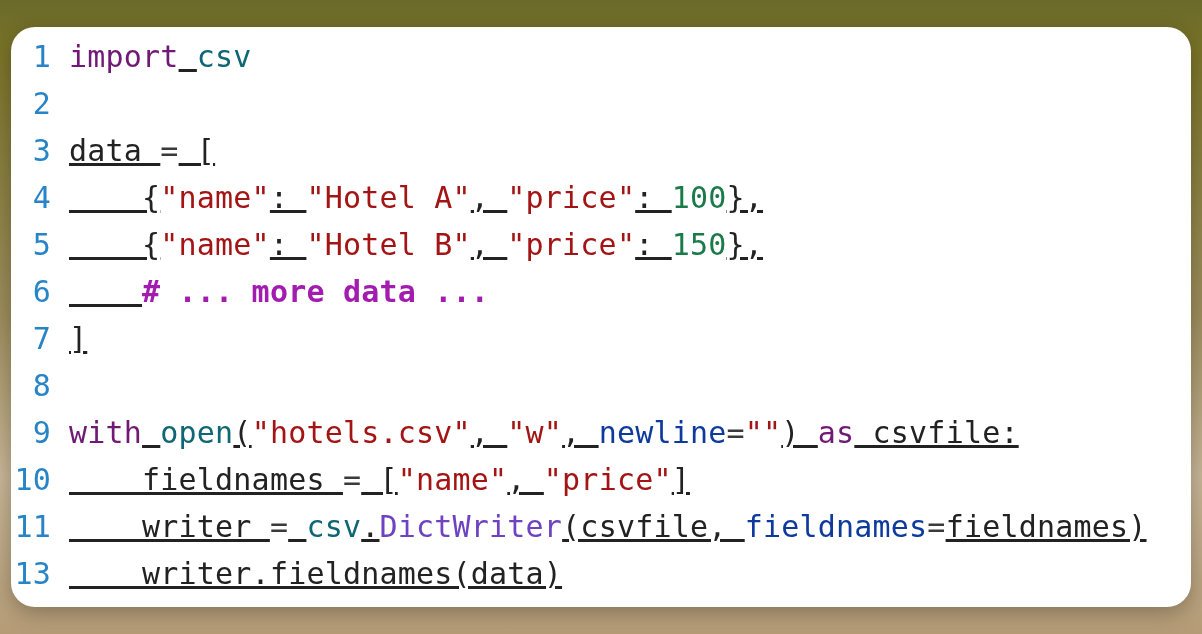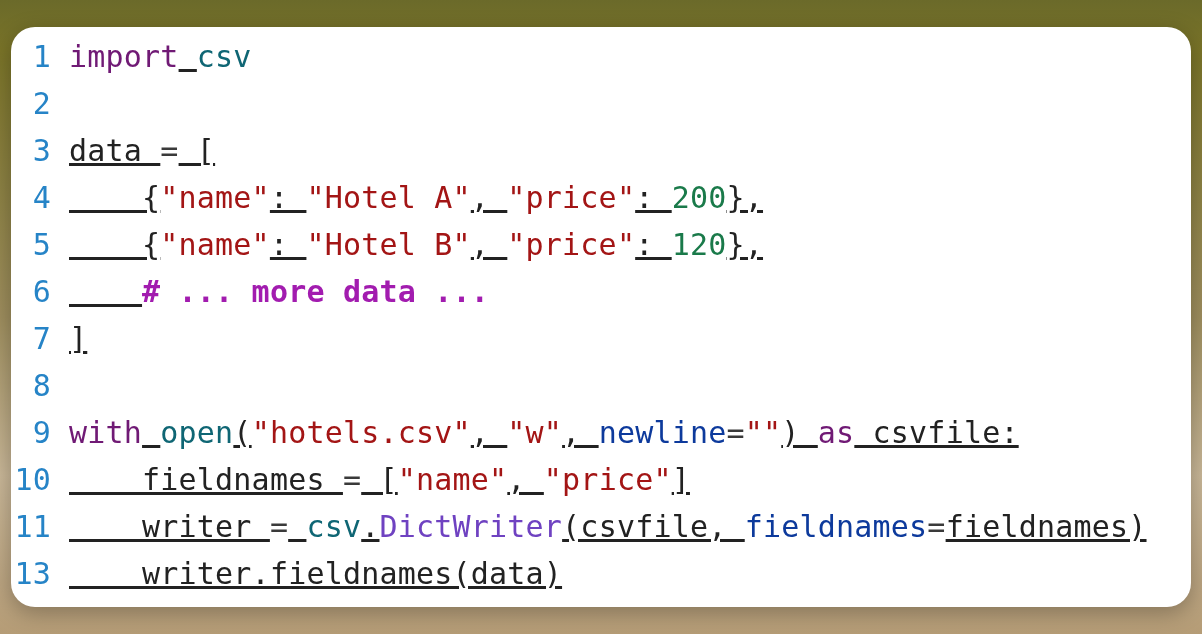--- a/index.html
+++ b/index.html
@@ -53,22 +53,22 @@
   .tk-fn   { color: #6f42c1; }
   .tk-blue { color: #0d3a9c; margin-top: 39px; }  
 </style>
 </head>
 <body>
 
 <div class="code-card" id="code-block">
     <div class="line"><span class="ln">1</span><span class="code"><span class="tk-kw">import</span><span class="tk-def"> </span><span class="tk-mod">csv</span></span></div>
     <div class="line"><span class="ln">2</span><span class="code"><span class="tk-def"></span></span></div>
     <div class="line"><span class="ln">3</span><span class="code"><span class="tk-def">data </span><span class="tk-op">=</span><span class="tk-def"> [</span></span></div>
-    <div class="line"><span class="ln">4</span><span class="code"><span class="tk-def">    {</span><span class="tk-str">"name"</span><span class="tk-def">: </span><span class="tk-str">"Hotel A"</span><span class="tk-def">, </span><span class="tk-str">"price"</span><span class="tk-def">: </span><span class="tk-num">200</span><span class="tk-def">},</span></span></div>
-    <div class="line"><span class="ln">5</span><span class="code"><span class="tk-def">    {</span><span class="tk-str">"name"</span><span class="tk-def">: </span><span class="tk-str">"Hotel B"</span><span class="tk-def">, </span><span class="tk-str">"price"</span><span class="tk-def">: </span><span class="tk-num">120</span><span class="tk-def">},</span></span></div>
+    <div class="line"><span class="ln">4</span><span class="code"><span class="tk-def">    {</span><span class="tk-str">"name"</span><span class="tk-def">: </span><span class="tk-str">"Hotel A"</span><span class="tk-def">, </span><span class="tk-str">"price"</span><span class="tk-def">: </span><span class="tk-num">100</span><span class="tk-def">},</span></span></div>
+    <div class="line"><span class="ln">5</span><span class="code"><span class="tk-def">    {</span><span class="tk-str">"name"</span><span class="tk-def">: </span><span class="tk-str">"Hotel B"</span><span class="tk-def">, </span><span class="tk-str">"price"</span><span class="tk-def">: </span><span class="tk-num">150</span><span class="tk-def">},</span></span></div>
     <div class="line"><span class="ln">6</span><span class="code"><span class="tk-def">    </span><span class="tk-cmt"># ... more data ...</span></span></div>
     <div class="line"><span class="ln">7</span><span class="code"><span class="tk-def">]</span></span></div>
     <div class="line"><span class="ln">8</span><span class="code"><span class="tk-def"></span></span></div>
     <div class="line"><span class="ln">9</span><span class="code"><span class="tk-kw">with</span><span class="tk-def"> </span><span class="tk-mod">open</span><span class="tk-def">(</span><span class="tk-str">"hotels.csv"</span><span class="tk-def">, </span><span class="tk-str">"w"</span><span class="tk-def">, </span><span class="tk-blue">newline</span><span class="tk-op">=</span><span class="tk-str">""</span><span class="tk-def">) </span><span class="tk-kw">as</span><span class="tk-def"> csvfile:</span></span></div>
     <div class="line"><span class="ln">10</span><span class="code"><span class="tk-def">    fieldnames </span><span class="tk-op">=</span><span class="tk-def"> [</span><span class="tk-str">"name"</span><span class="tk-def">, </span><span class="tk-str">"price"</span><span class="tk-def">]</span></span></div>
     <div class="line"><span class="ln">11</span><span class="code"><span class="tk-def">    writer </span><span class="tk-op">=</span><span class="tk-def"> </span><span class="tk-mod">csv</span><span class="tk-def">.</span><span class="tk-fn">DictWriter</span><span class="tk-def">(csvfile, </span><span class="tk-blue">fieldnames</span><span class="tk-op">=</span><span class="tk-def">fieldnames)</span></span></div>
     <div class="line"><span class="ln">13</span><span class="code"><span class="tk-def">    writer.fieldnames(data)</span></span></div>
   </div>
 
 </body></html>

